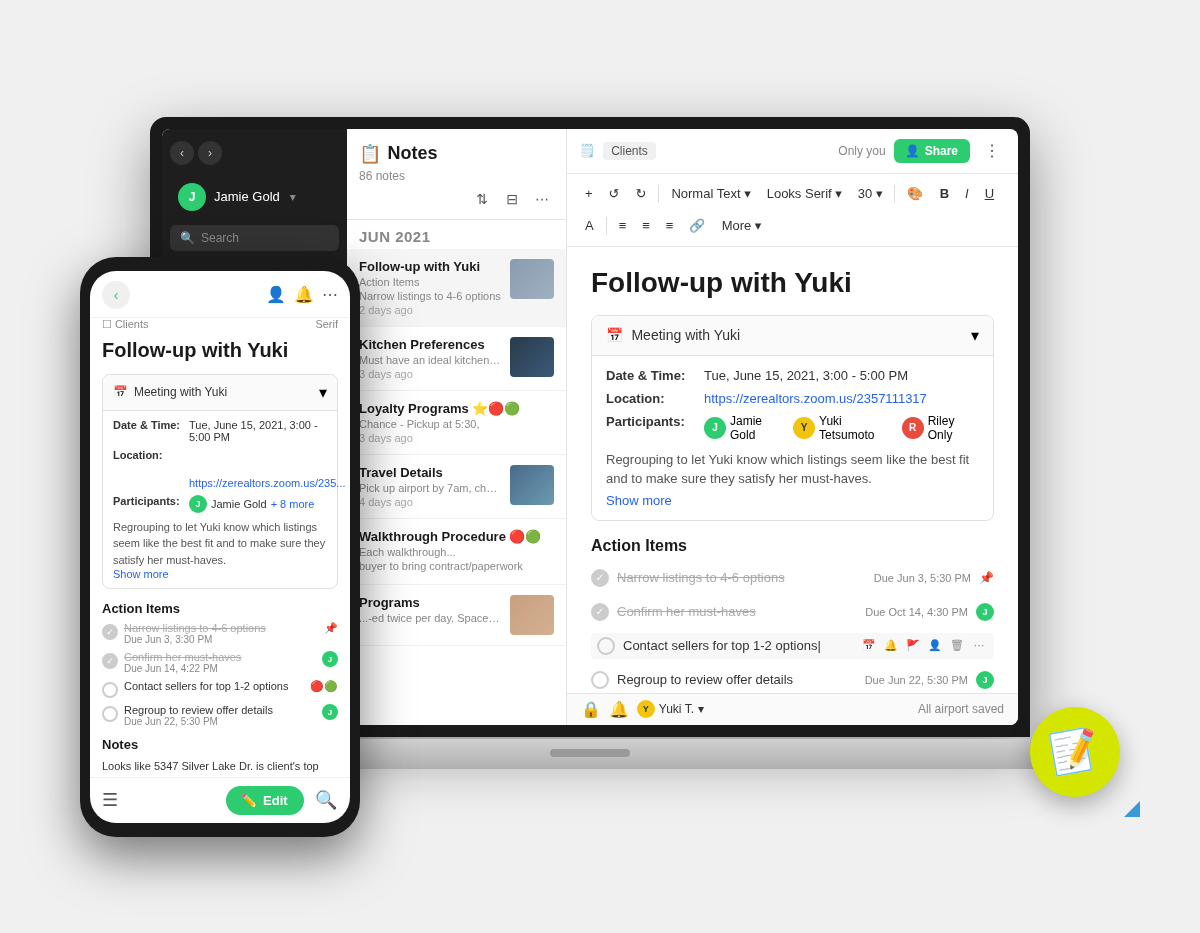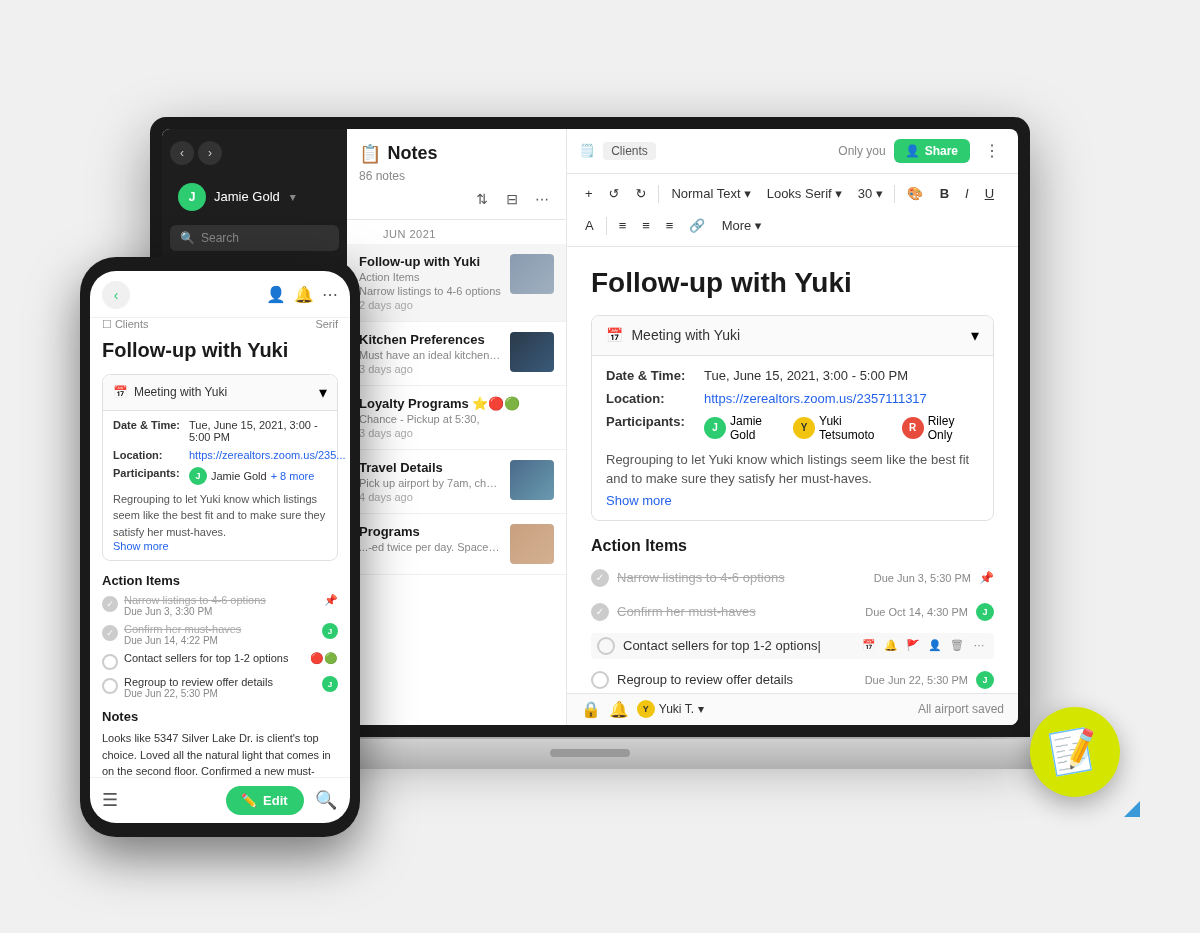--- a/index.html
+++ b/index.html
@@ -187,27 +187,26 @@
       width: 24px;
       height: 24px;
       display: flex;
       align-items: center;
       justify-content: center;
       color: #555;
       font-size: 14px;
       cursor: pointer;
     }
     .date-group-label {
-      font-size: 11px;
-      font-weight: 400;
+      font-size: 15px;
+      font-weight: 700;
       color: #888;
       padding: 8px 12px 4px;
       text-transform: uppercase;
       letter-spacing: 0.5px;
-      margin-left: 24px;
     }
     .note-item {
       padding: 10px 12px;
       border-bottom: 1px solid #f0f0f0;
       cursor: pointer;
       display: flex;
       gap: 8px;
       align-items: flex-start;
     }
     .note-item.active {
@@ -591,21 +590,21 @@
       padding: 8px 10px;
     }
     .mobile-row {
       display: flex;
       gap: 6px;
       margin-bottom: 6px;
       font-size: 11px;
     }
     .mobile-label { font-weight: 600; color: #333; width: 70px; flex-shrink: 0; }
     .mobile-value { color: #333; }
-    .mobile-link { color: #2563eb; }
+    .mobile-link { color: #2563eb; margin-top: 28px; }
     .mobile-desc {
       font-size: 11px;
       color: #555;
       line-height: 1.5;
       margin-top: 6px;
     }
     .mobile-show-more {
       color: #2563eb;
       font-size: 11px;
       cursor: pointer;
@@ -794,20 +793,27 @@
 
           <div class="note-item">
             <div class="note-item-content">
               <div class="note-item-title">Travel Details</div>
               <div class="note-item-subtitle">Pick up airport by 7am, check traffic near...</div>
               <div class="note-item-time">4 days ago</div>
             </div>
             <div class="note-thumbnail thumb-3"></div>
           </div>
 
+          <div class="note-item">
+            <div class="note-item-content">
+              <div class="note-item-title">Walkthrough Procedure 🔴🟢</div>
+              <div class="note-item-subtitle">Each walkthrough...</div>
+              <div class="note-item-subtitle">buyer to bring contract/paperwork</div>
+            </div>
+          </div>
 
           <div class="note-item">
             <div class="note-item-content">
               <div class="note-item-title">Programs</div>
               <div class="note-item-subtitle">...-ed twice per day. Space hours apart. Please ...</div>
             </div>
             <div class="note-thumbnail thumb-dog"></div>
           </div>
         </div>
 

